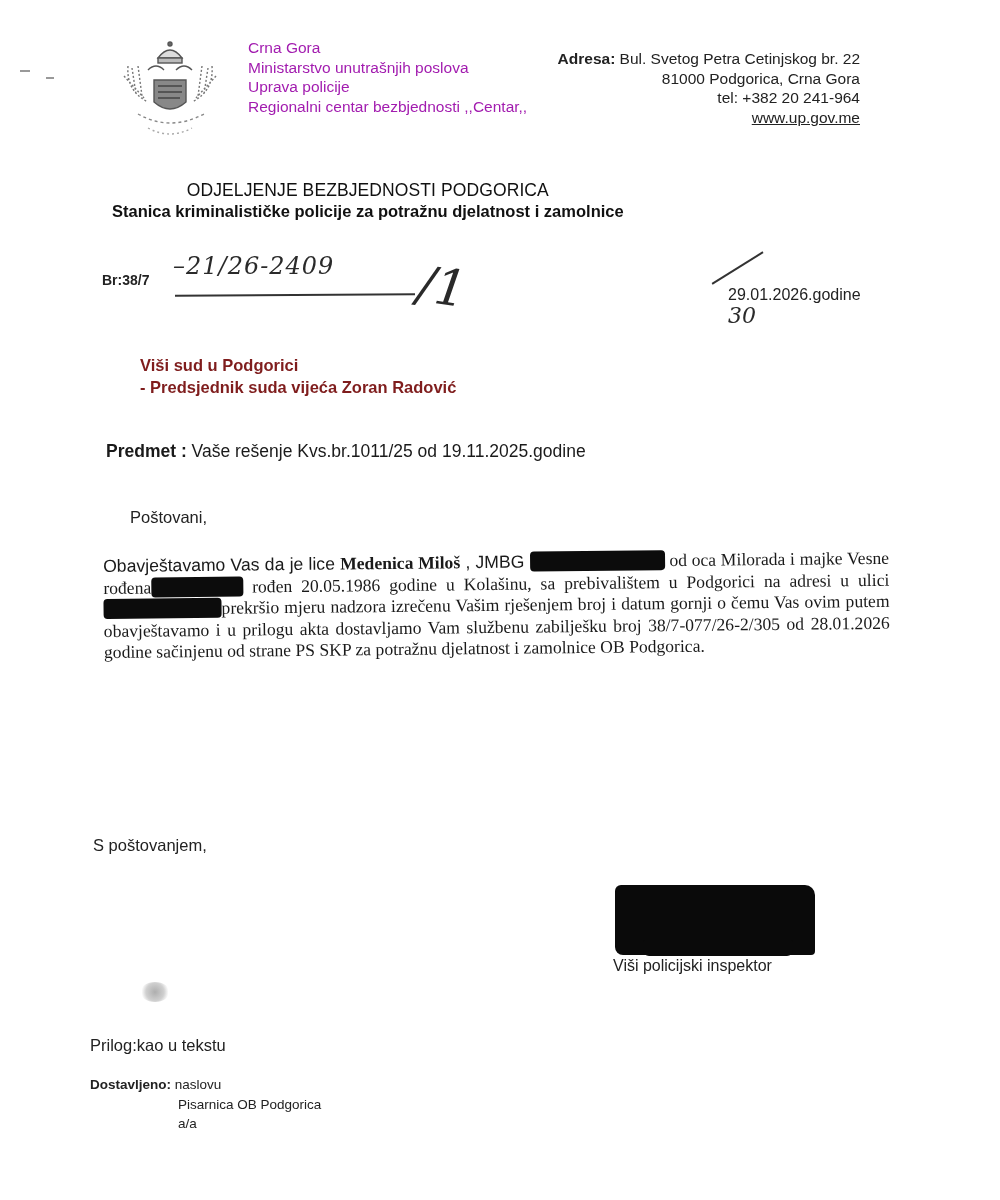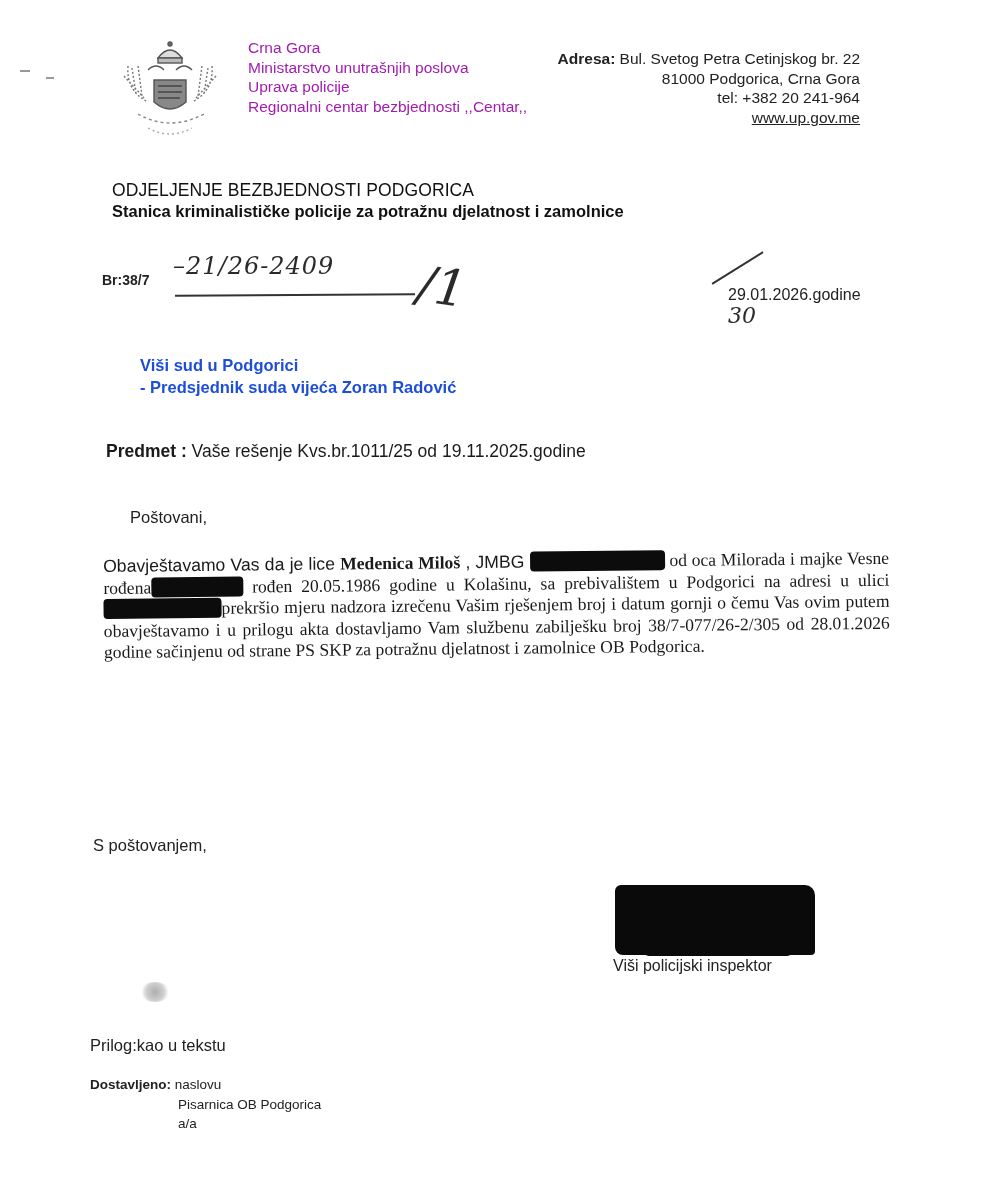--- a/index.html
+++ b/index.html
@@ -14,33 +14,33 @@
   .hand { font-family: "DejaVu Serif", serif; font-style: italic; color: #2a2a2a; }
 
   
   #coat { left: 118px; top: 36px; width: 104px; height: 108px; }
   #hdr-left { left: 248px; top: 38px; font-size: 15.5px; line-height: 19.5px; color: #a21caf; }
   #hdr-right { left: 515px; top: 43px; width: 345px; text-align: right; font-size: 15.5px; line-height: 19.5px; color: #222; margin-top: 6px; }
   #hdr-right .lbl { font-weight: bold; }
   #hdr-right .url { text-decoration: underline; }
 
   #dept { left: 112px; top: 180px; font-size: 17.5px; line-height: 21px; color: #111; }
-  #dept .l1 { font-weight: normal; letter-spacing: 0.1px; }
+  #dept .l1 { font-weight: normal; letter-spacing: 0.1px; text-align: center; }
   #dept .l2 { font-weight: bold; font-size: 16.5px; }
 
   #ref { left: 102px; top: 272px; font-size: 14px; font-weight: bold; color: #222; }
   #ref-hand { left: 173px; top: 252px; font-size: 24px; letter-spacing: 1px; }
   #ref-line { left: 175px; top: 294px; width: 240px; height: 1.5px; background: #333; transform: rotate(-0.4deg); }
   #ref-slash { left: 418px; top: 258px; font-size: 50px; transform: rotate(8deg); }
 
   #date { left: 728px; top: 286px; font-size: 16px; color: #222; }
   #date-strike { left: 712px; top: 283px; width: 60px; height: 1.5px; background: #333; transform: rotate(-32deg); transform-origin: left center; }
   #date-hand { left: 728px; top: 303px; font-size: 22px; }
 
-  #recipient { left: 140px; top: 354px; font-size: 16.5px; line-height: 22px; font-weight: bold; color: #1d4ed8; }
+  #recipient { left: 140px; top: 354px; font-size: 16.5px; line-height: 22px; font-weight: bold; color: #7f1d1d; }
 
   #subject { left: 106px; top: 441px; font-size: 17.5px; color: #1a1a1a; }
   #subject .lbl { font-weight: bold; }
 
   #greeting { left: 104px; top: 508px; font-size: 16.5px; color: #222; margin-left: 26px; }
 
   #body { left: 103px; top: 556px; width: 786px; font-size: 17.6px; line-height: 21.6px; text-align: justify; color: #1a1a1a; transform: rotate(-0.6deg); transform-origin: left top; }
   #body b { font-weight: bold; }
   .redact { display: inline-block; background: #0c0c0c; border-radius: 4px; vertical-align: -4px; height: 20px; }
 

